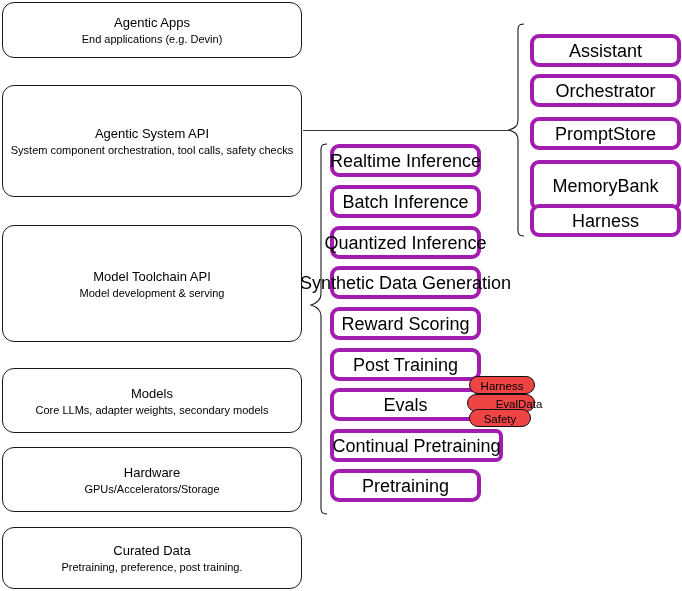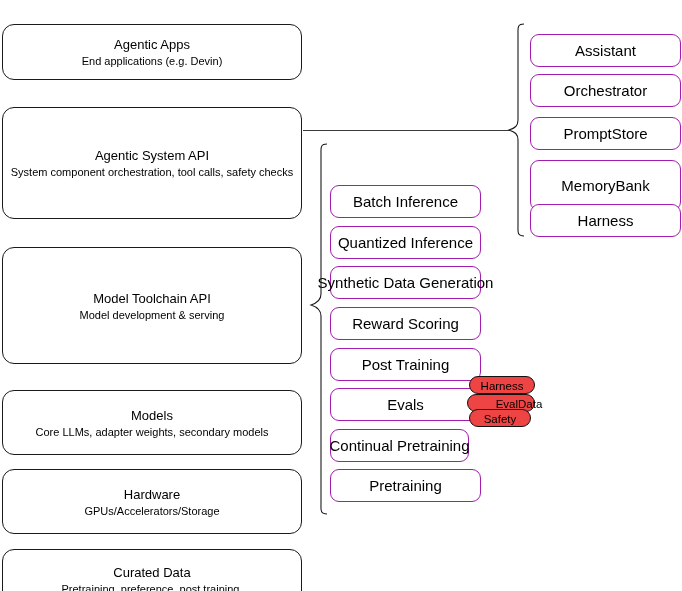--- a/index.html
+++ b/index.html
@@ -39,33 +39,33 @@
   }
   .box .subtitle {
     font-size: 11px;
     line-height: 13px;
     color: #000;
     margin-top: 2px;
     white-space: nowrap;
   }
 
   
-  .layer-box { border-radius: 12px; margin-top: 22px; }
+  .layer-box { border-radius: 12px; }
 
   
   .chip {
     position: absolute;
     box-sizing: border-box;
-    border: 1px solid #a21caf;
+    border: 4px solid #a21caf;
     border-radius: 9px;
     background: #ffffff;
     display: flex;
     align-items: center;
     justify-content: center;
-    font-size: 15px;
+    font-size: 18px;
     line-height: 16px;
     white-space: nowrap;
   }
 
   
   .pill {
     position: absolute;
     box-sizing: border-box;
     border: 1px solid #111;
     border-radius: 999px;
@@ -152,39 +152,42 @@
     <span>MemoryBank</span>
   </div>
   <div class="chip" style="left:530px; top:204px; width:151px; height:33px;">
     <span>Harness</span>
   </div>
 
   <svg class="brace" style="left:308px; top:142px;" width="22" height="376" viewBox="0 0 22 376">
     <path d="M19 2 C12 2, 13 6, 13 12 L13 152 C13 158, 9 161, 3 163 C9 165, 13 168, 13 174 L13 362 C13 368, 12 372, 19 372"></path>
   </svg>
 
+  <div class="chip" style="left:330px; top:144px; width:151px; height:33px;">
+    <span>Realtime Inference</span>
+  </div>
   <div class="chip" style="left:330px; top:185px; width:151px; height:33px;align-items:center;">
     <span>Batch Inference</span>
   </div>
   <div class="chip" style="left:330px; top:226px; width:151px; height:33px;">
     <span>Quantized Inference</span>
   </div>
   <div class="chip" style="left:330px; top:266px; width:151px; height:33px;">
     <span>Synthetic Data Generation</span>
   </div>
   <div class="chip" style="left:330px; top:307px; width:151px; height:33px;">
     <span>Reward Scoring</span>
   </div>
   <div class="chip" style="left:330px; top:348px; width:151px; height:33px;">
     <span>Post Training</span>
   </div>
   <div class="chip" style="left:330px; top:388px; width:151px; height:33px;">
     <span>Evals</span>
   </div>
-  <div class="chip" style="left:330px; top:429px; width:139px; height:33px;">
+  <div class="chip" style="left:330px; top:429px; width:173px; height:33px;border-radius:7px;">
     <span>Continual Pretraining</span>
   </div>
   <div class="chip" style="left:330px; top:469px; width:151px; height:33px;">
     <span>Pretraining</span>
   </div>
 
   <div class="pill" style="left:469px; top:376px; width:66px; height:18px;">
     <span>Harness</span>
   </div>
   <div class="pill" style="left:467px; top:394px; width:68px; height:18px;padding-left:36px;">

